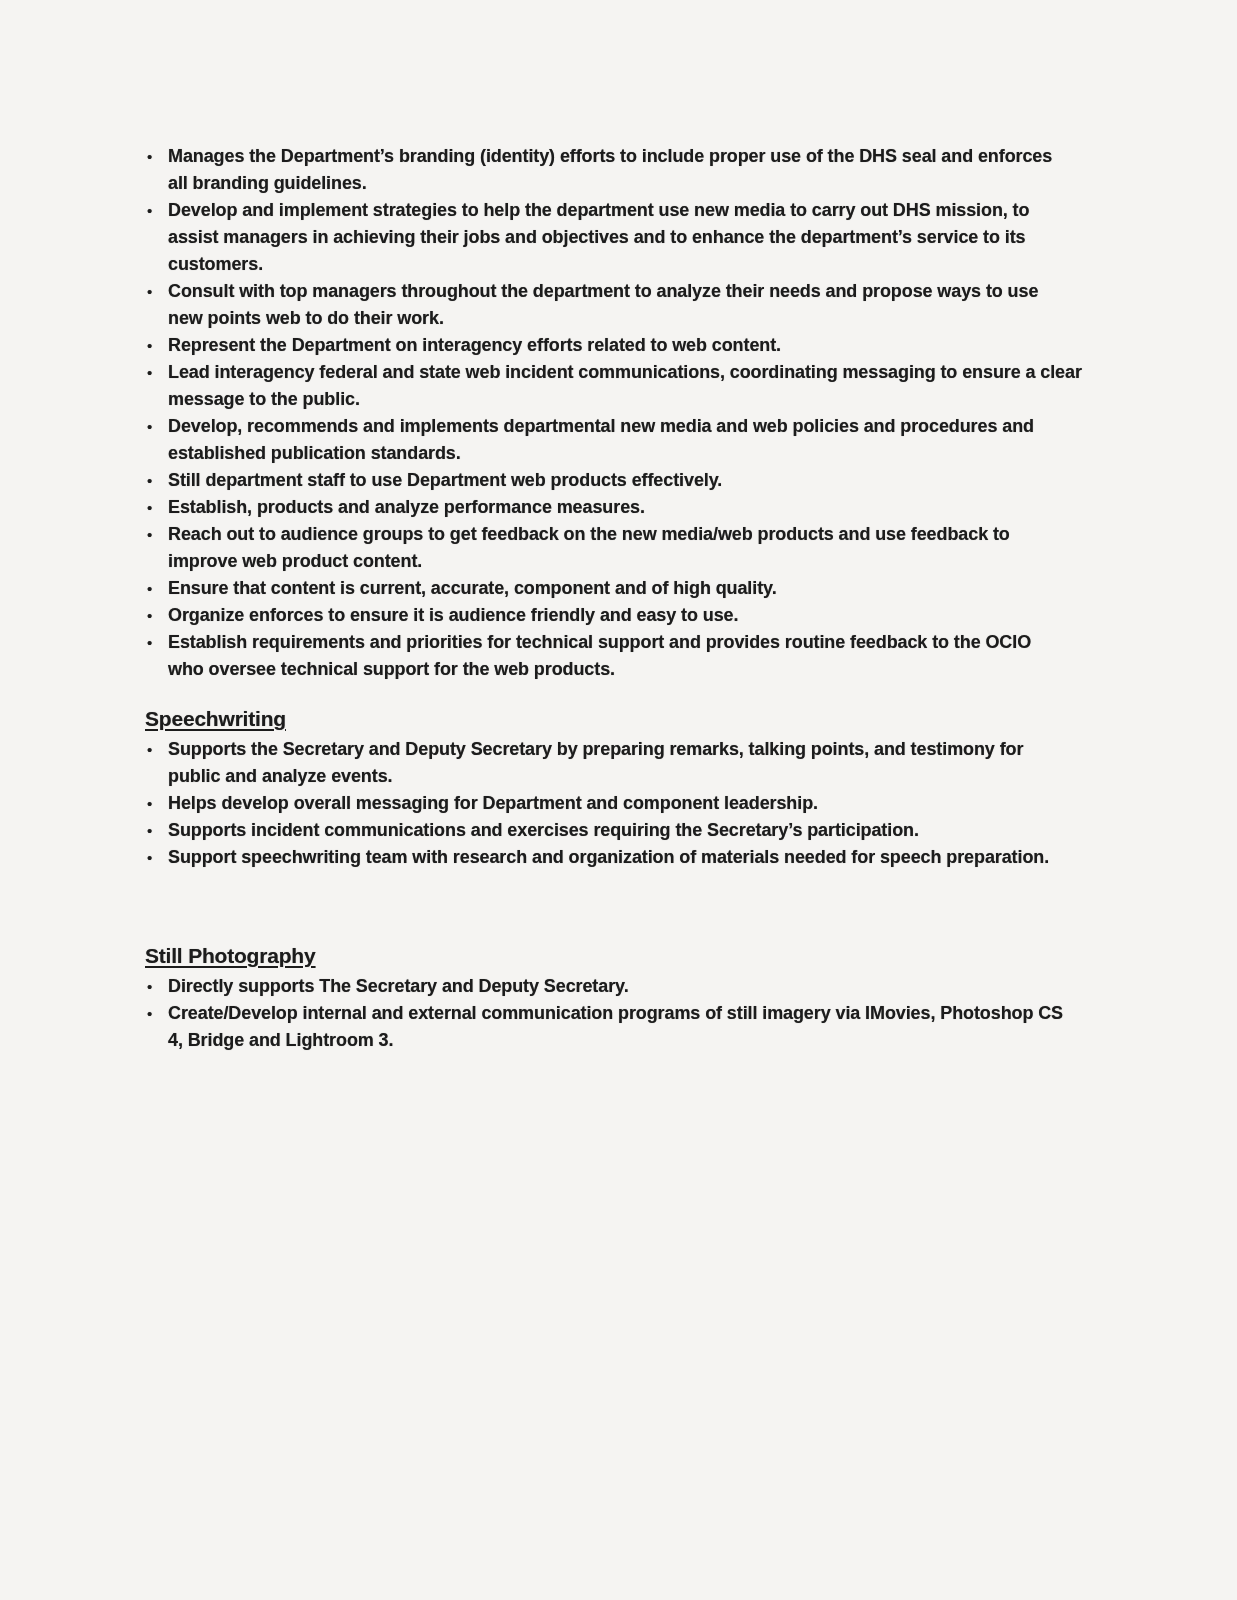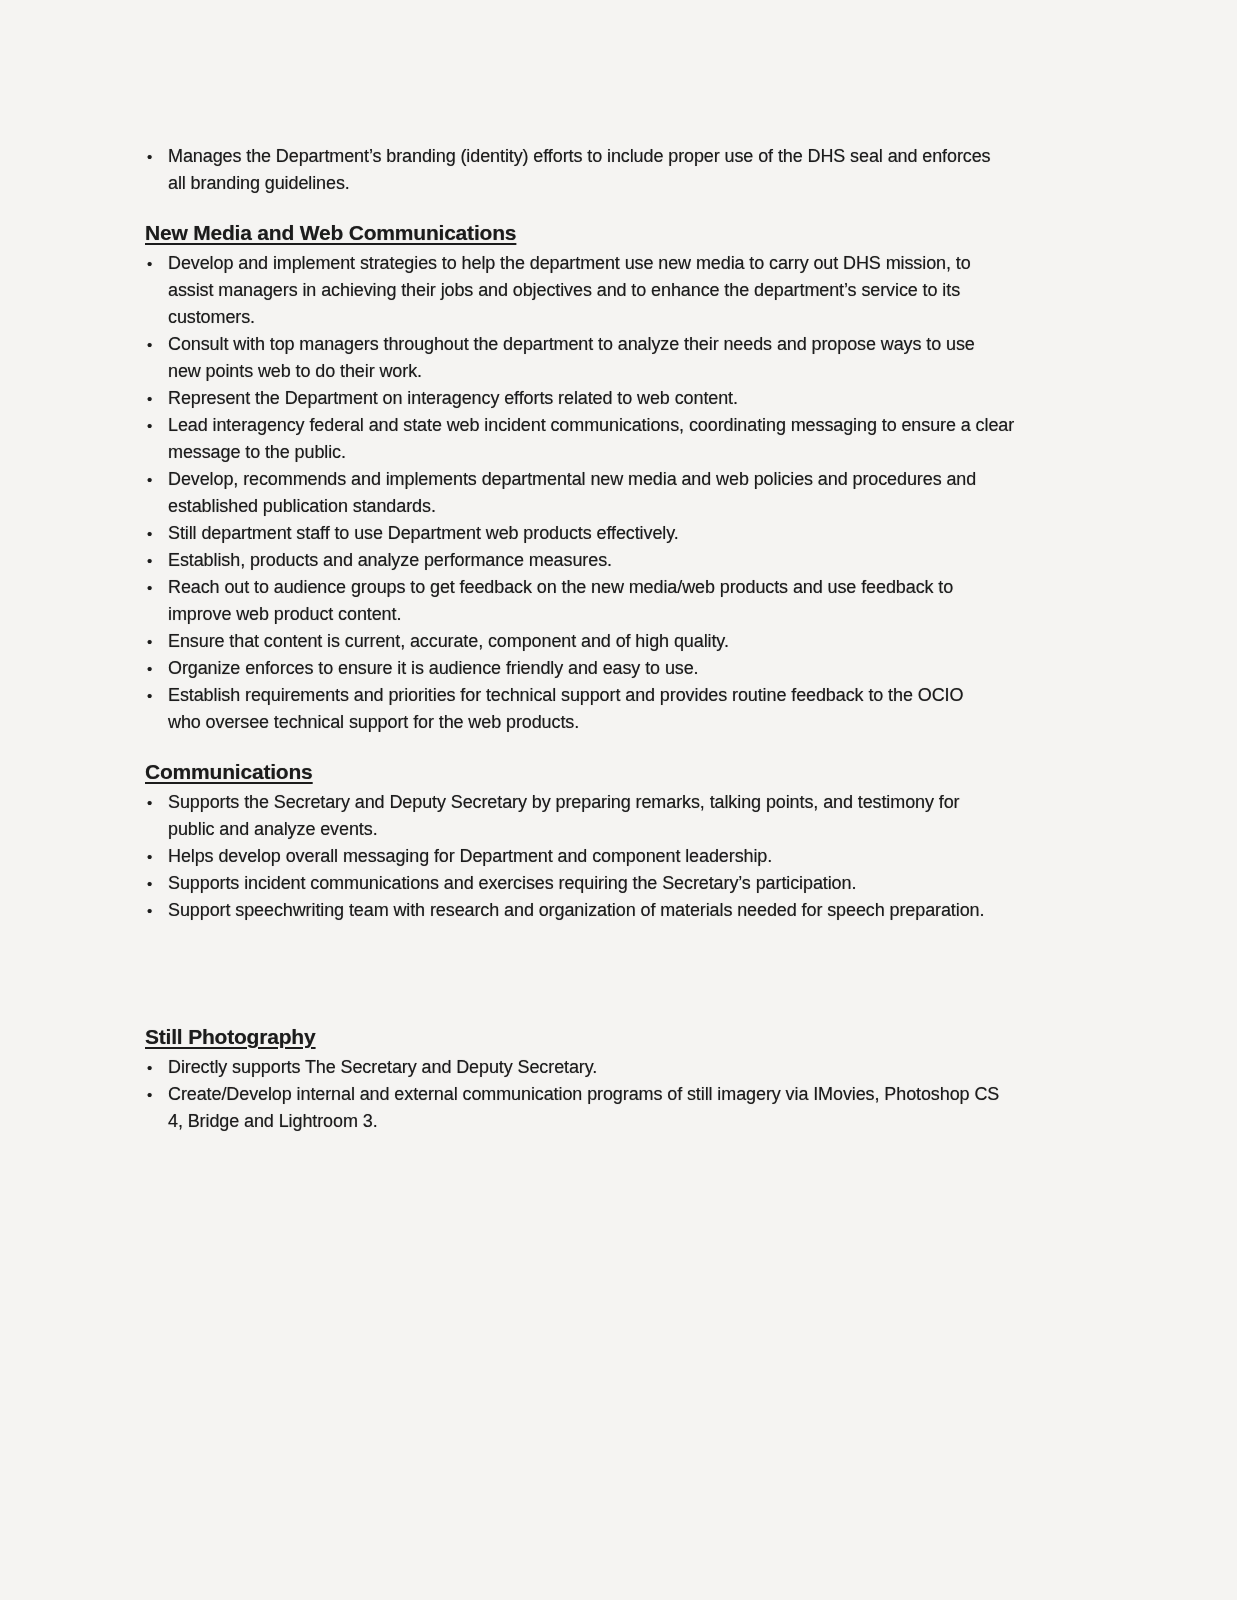--- a/index.html
+++ b/index.html
@@ -40,50 +40,51 @@
   .bullet-item .dot {
     position: absolute;
     left: 2px;
     top: 0;
     font-size: 15px;
     line-height: 27px;
   }
   .bullet-item .bullet-text {
     white-space: pre-line;
     display: block;
+    font-weight: bold;
   }
   .section-heading {
     font-size: 21px;
     font-weight: bold;
     line-height: 26px;
     letter-spacing: -0.2px;
     margin: 23px 0 4px 0;
     text-decoration: underline;
     text-decoration-thickness: 2px;
     text-underline-offset: 3px;
     display: inline-block;
   }
   .section { display: block; }
   .section.extra-gap .section-heading {
-    margin-top: 100px;
+    margin-top: 72px;
   }
 </style>
 </head>
 <body>
 
 <div class="page">
   <ul class="bullet-list" id="intro-list">
       <li class="bullet-item">
         <span class="dot">•</span>
         <span class="bullet-text">Manages the Department’s branding (identity) efforts to include proper use of the DHS seal and enforces
 all branding guidelines.</span>
       </li>
     </ul>
   <div id="sections">
-      <div class="section"><div class="section-heading">New Media and Web Communications</div><ul class="bullet-list">
+      <div class="section"><ul class="bullet-list">
           <li class="bullet-item">
             <span class="dot">•</span>
             <span class="bullet-text">Develop and implement strategies to help the department use new media to carry out DHS mission, to
 assist managers in achieving their jobs and objectives and to enhance the department’s service to its
 customers.</span>
           </li>
           <li class="bullet-item">
             <span class="dot">•</span>
             <span class="bullet-text">Consult with top managers throughout the department to analyze their needs and propose ways to use
 new points web to do their work.</span>
@@ -122,21 +123,21 @@
           <li class="bullet-item">
             <span class="dot">•</span>
             <span class="bullet-text">Organize enforces to ensure it is audience friendly and easy to use.</span>
           </li>
           <li class="bullet-item">
             <span class="dot">•</span>
             <span class="bullet-text">Establish requirements and priorities for technical support and provides routine feedback to the OCIO
 who oversee technical support for the web products.</span>
           </li>
         </ul></div>
-      <div class="section"><div class="section-heading">Communications</div><ul class="bullet-list">
+      <div class="section"><div class="section-heading">Speechwriting</div><ul class="bullet-list">
           <li class="bullet-item">
             <span class="dot">•</span>
             <span class="bullet-text">Supports the Secretary and Deputy Secretary by preparing remarks, talking points, and testimony for
 public and analyze events.</span>
           </li>
           <li class="bullet-item">
             <span class="dot">•</span>
             <span class="bullet-text">Helps develop overall messaging for Department and component leadership.</span>
           </li>
           <li class="bullet-item">

